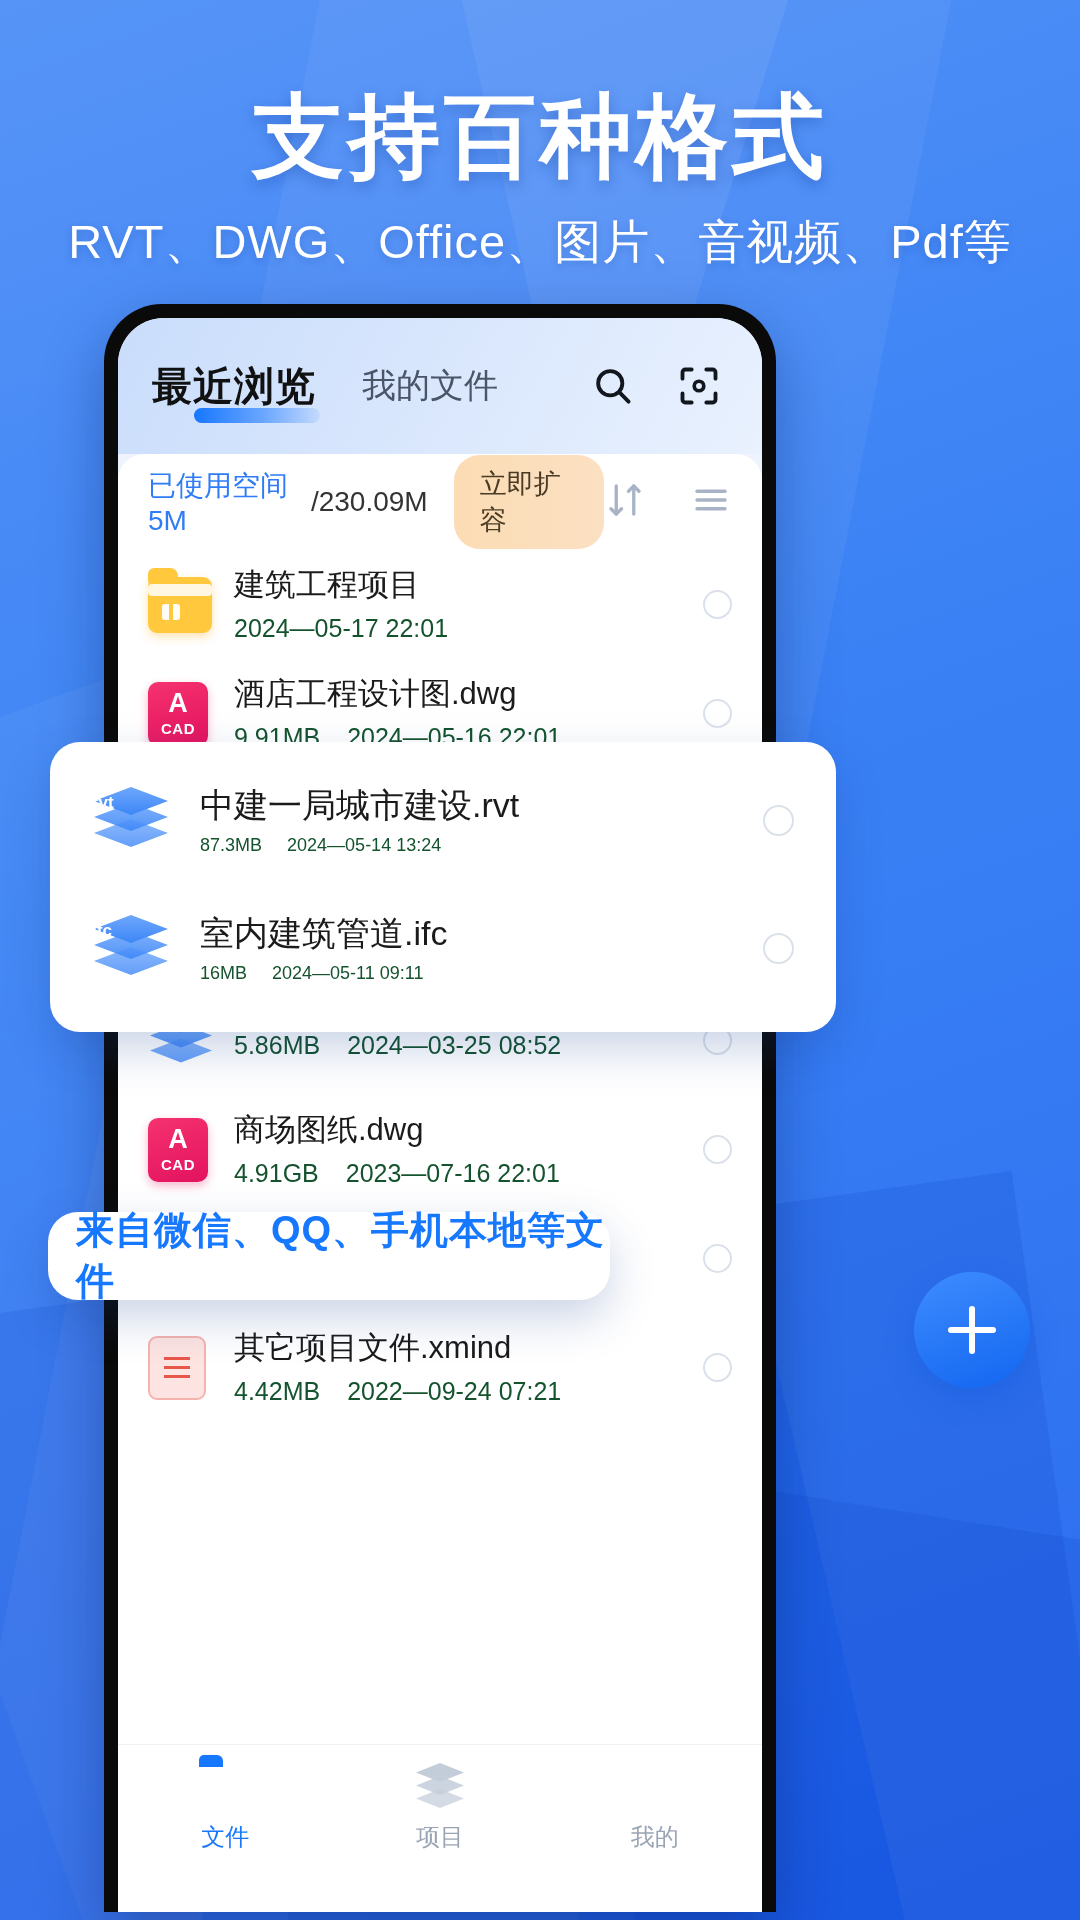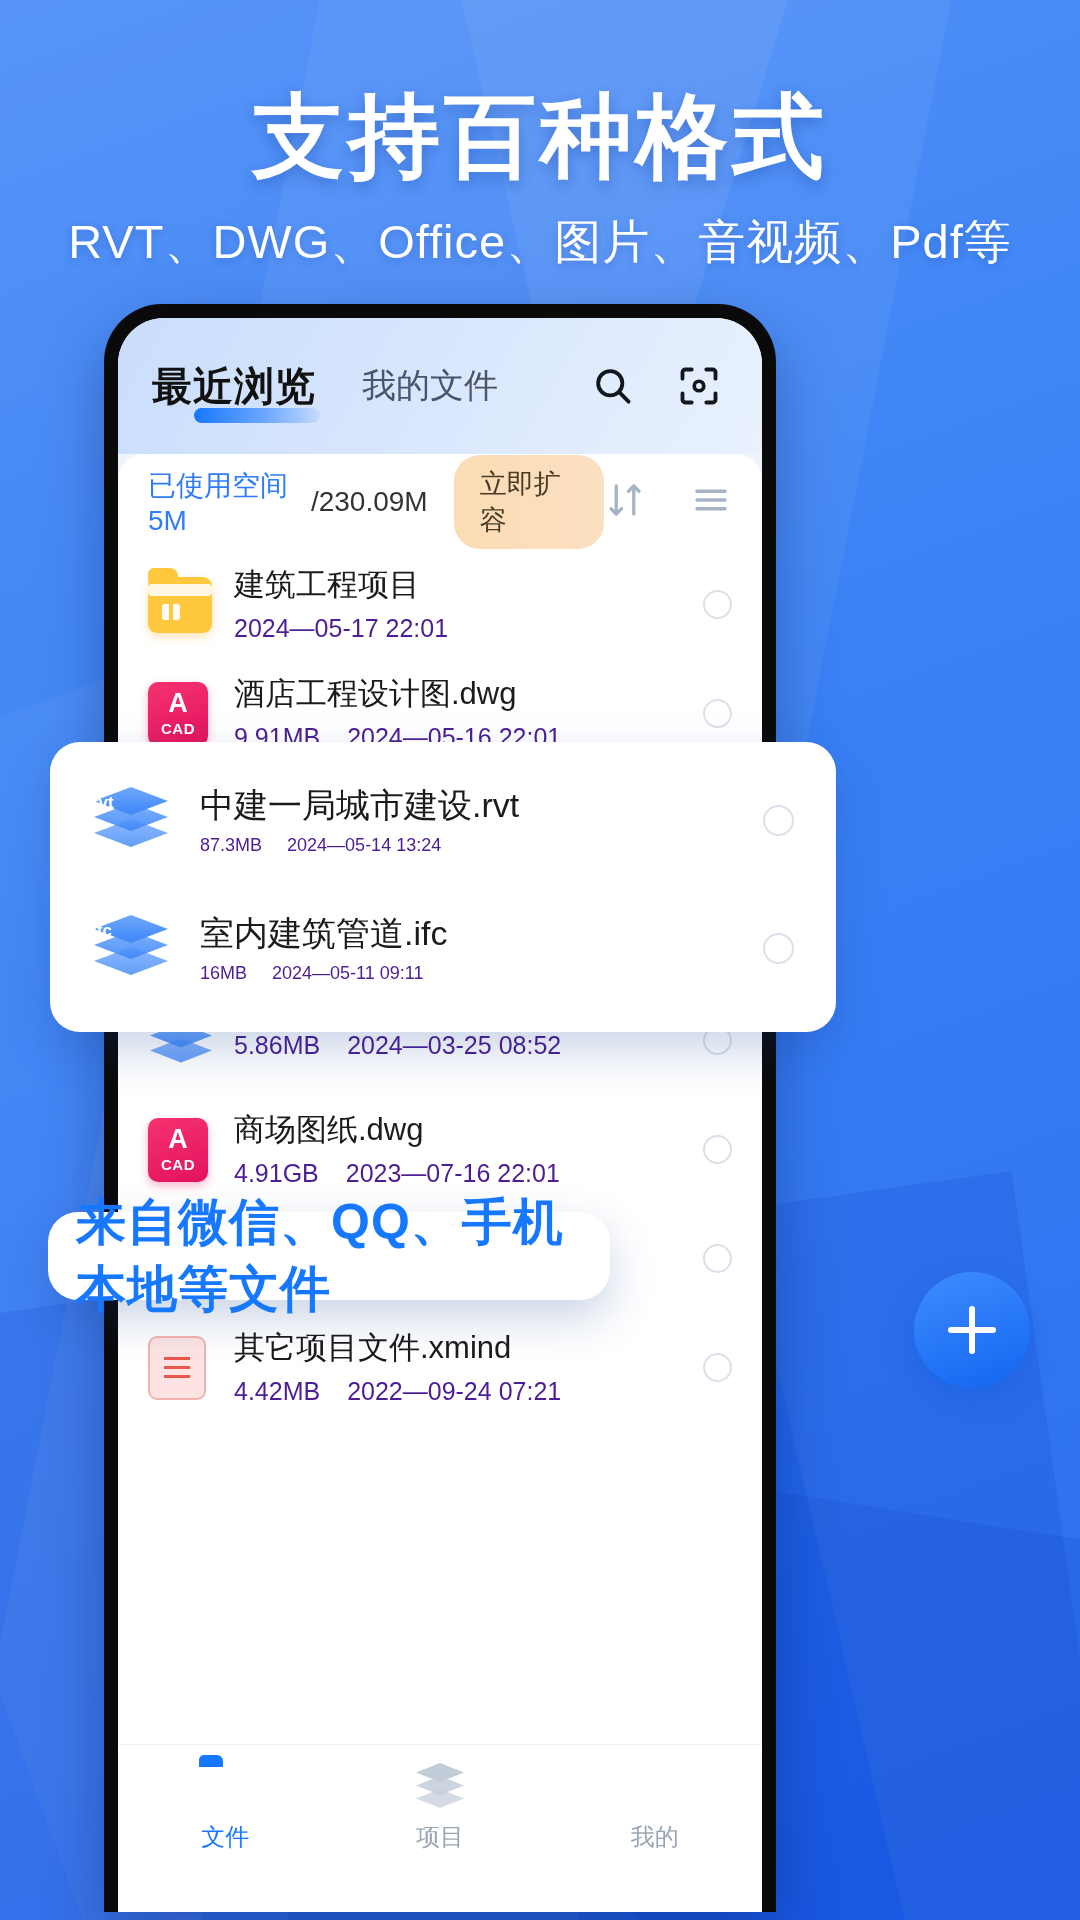--- a/index.html
+++ b/index.html
@@ -82,21 +82,21 @@
   }
   .sp { flex:1; }
   #sort-icon, #view-icon { color:#a8b4c6; }
   #view-icon { margin-left:44px; }
 
   
   .row { display:flex; align-items:center; height:109px; padding:0 30px; }
   .ficon { width:64px; height:64px; flex:none; margin-right:22px; position:relative; }
   .meta { flex:1; min-width:0; }
   .fname { font-size:31px; color:#1b1b1b; font-weight:500; line-height:1.25; }
-  .fsub { font-size:25px; color:#4c1d95; margin-top:9px; }
+  .fsub { font-size:25px; color:#14532d; margin-top:9px; }
   .fsub span { margin-right:20px; }
   .radio { width:29px; height:29px; border:2px solid #dbe1ea; border-radius:50%; flex:none; }
 
   
   .ic-folder { width:64px; height:56px; background:#ffc83d; border-radius:9px; position:relative;
                box-shadow:0 4px 10px rgba(255,180,40,.35); margin-top:4px; }
   .ic-folder:before { content:""; position:absolute; left:0; top:-9px; width:30px; height:14px;
                       background:#ffc83d; border-radius:6px 8px 0 0; }
   .ic-folder:after { content:""; position:absolute; left:0; top:7px; width:64px; height:12px;
                      background:#ffffff; opacity:.85; border-radius:4px; }
@@ -135,21 +135,21 @@
   #card-files { left:50px; top:742px; width:786px; height:290px; padding:14px 36px; }
   #card-files .row { padding:0 6px; height:128px; }
   #card-files .fname { font-size:34px; }
   #card-files .fsub { font-size:18px; }
   #card-files .radio { width:31px; height:31px; }
 
   #card-sources {
     left:48px; top:1212px; width:562px; height:88px;
     display:flex; align-items:center; justify-content:center;
   }
-  #sources-text { font-size:50px; color:#1677ff; font-weight:700; letter-spacing:1px;padding-left:28px; }
+  #sources-text { font-size:38px; color:#1677ff; font-weight:700; letter-spacing:1px;padding-left:28px; }
 
   
   #fab {
     position:absolute; right:50px; bottom:-0px; width:116px; height:116px; border-radius:50%;
     background:linear-gradient(160deg,#3f8cff,#1266f0); z-index:21;
     box-shadow:0 12px 28px rgba(20,90,220,.42);
     display:flex; align-items:center; justify-content:center;
     top:1272px;
   }
   #fab .plus { position:relative; width:48px; height:48px; }

